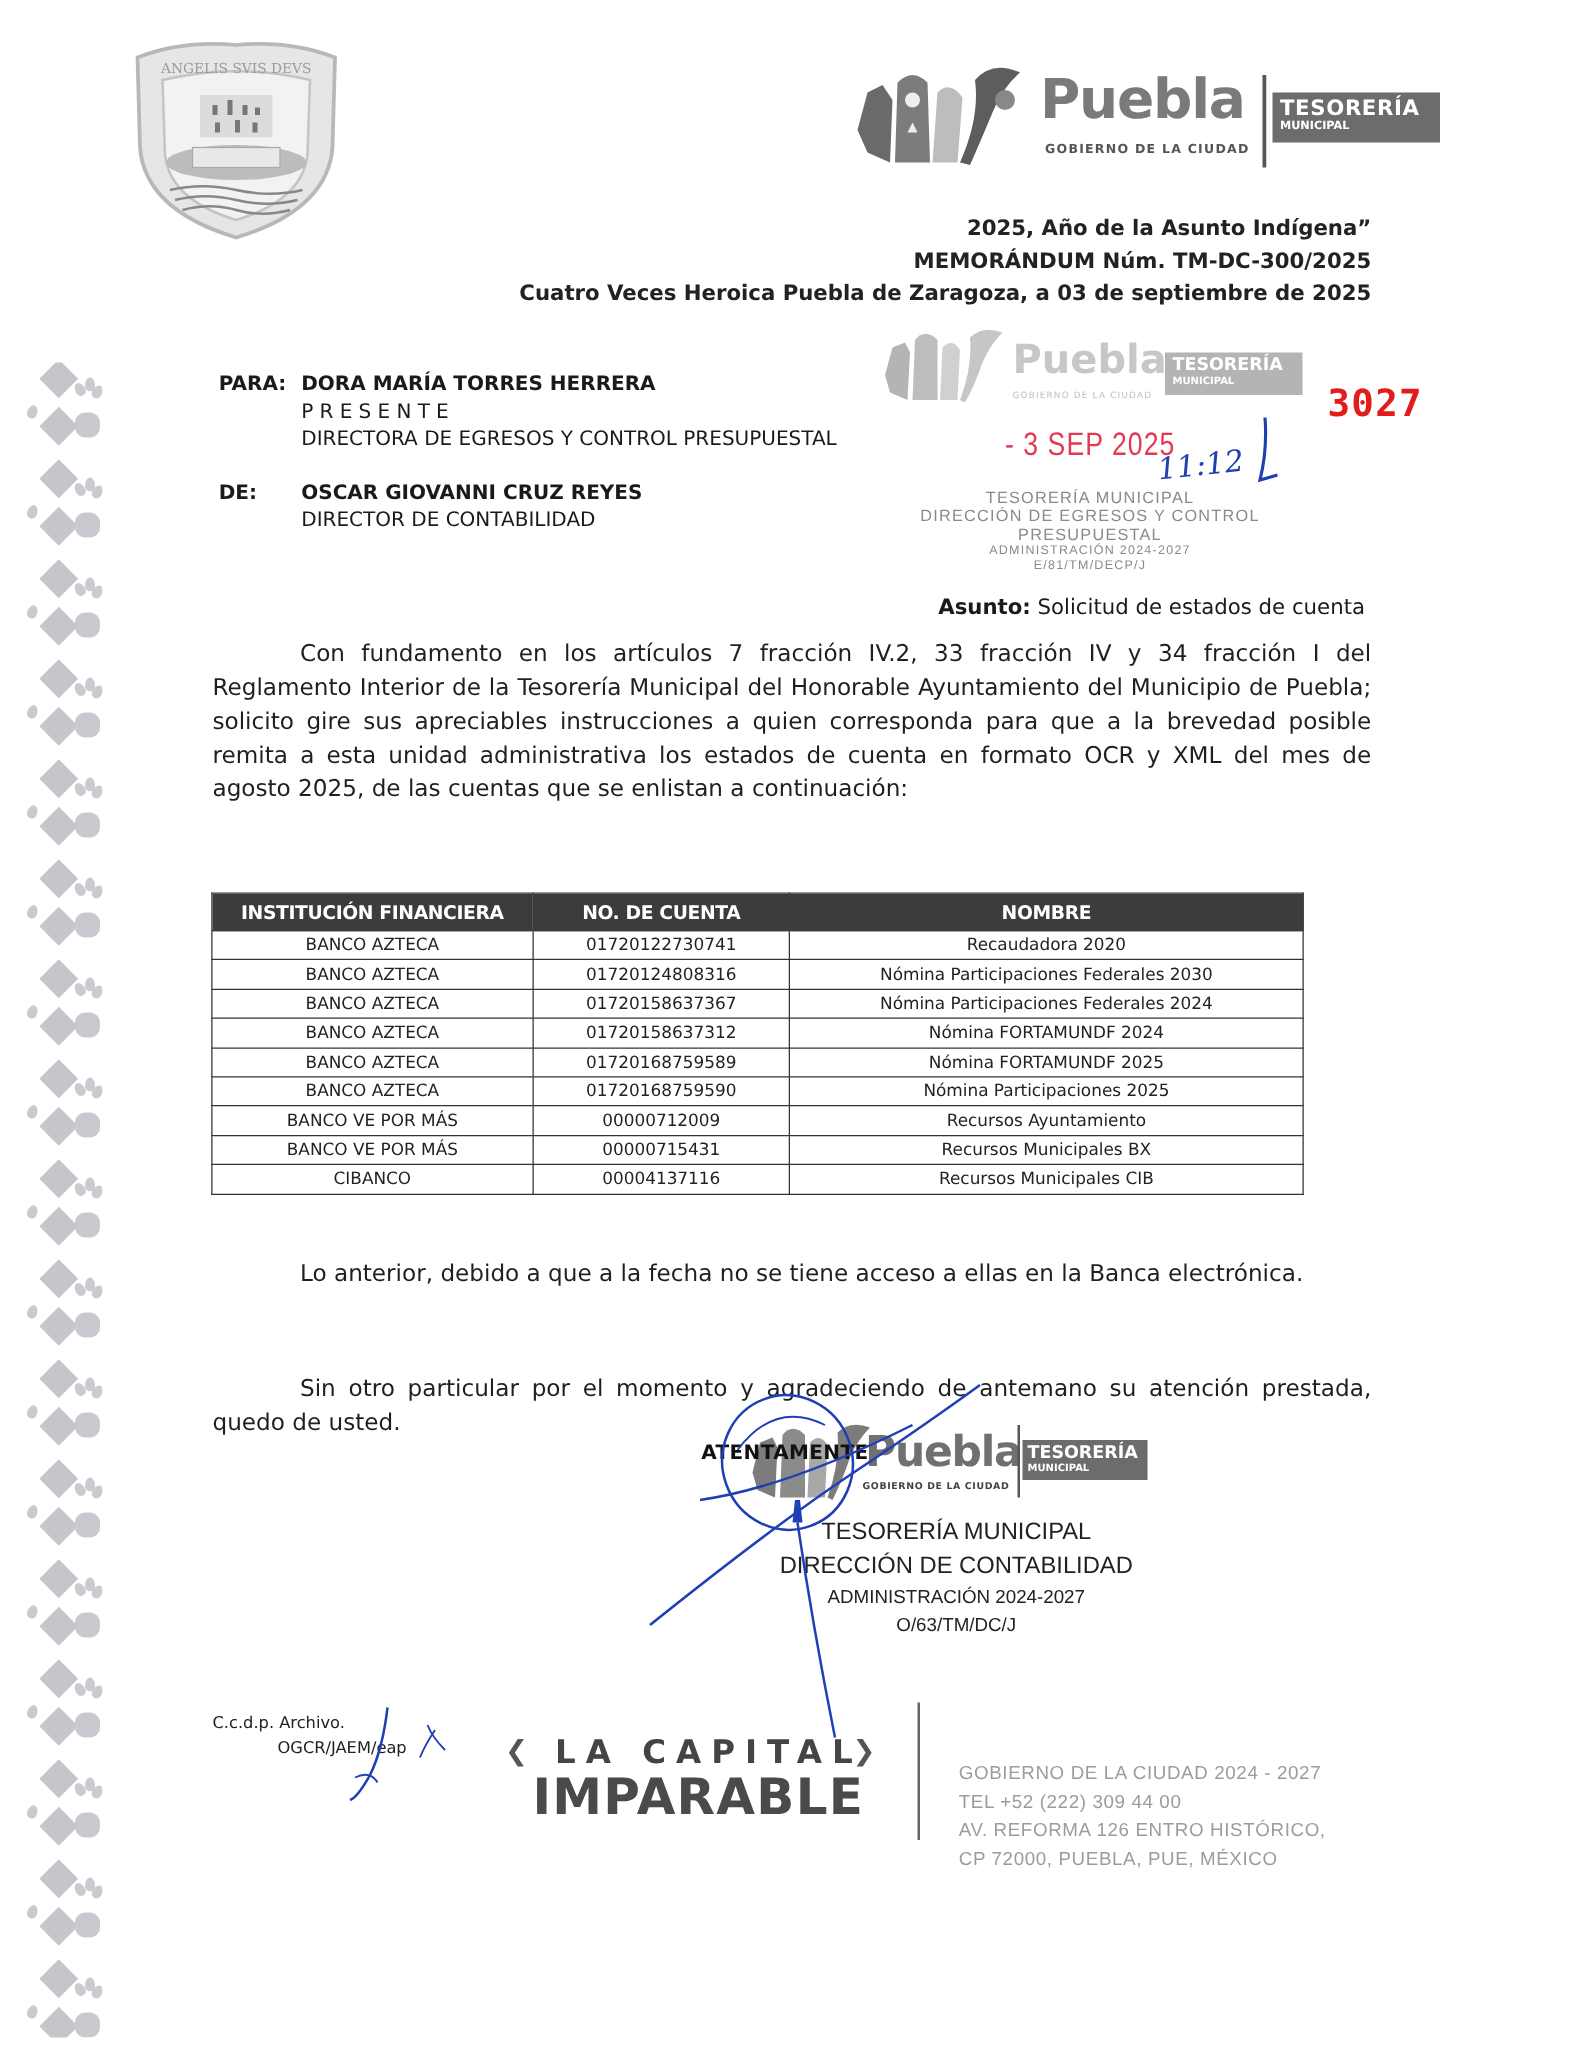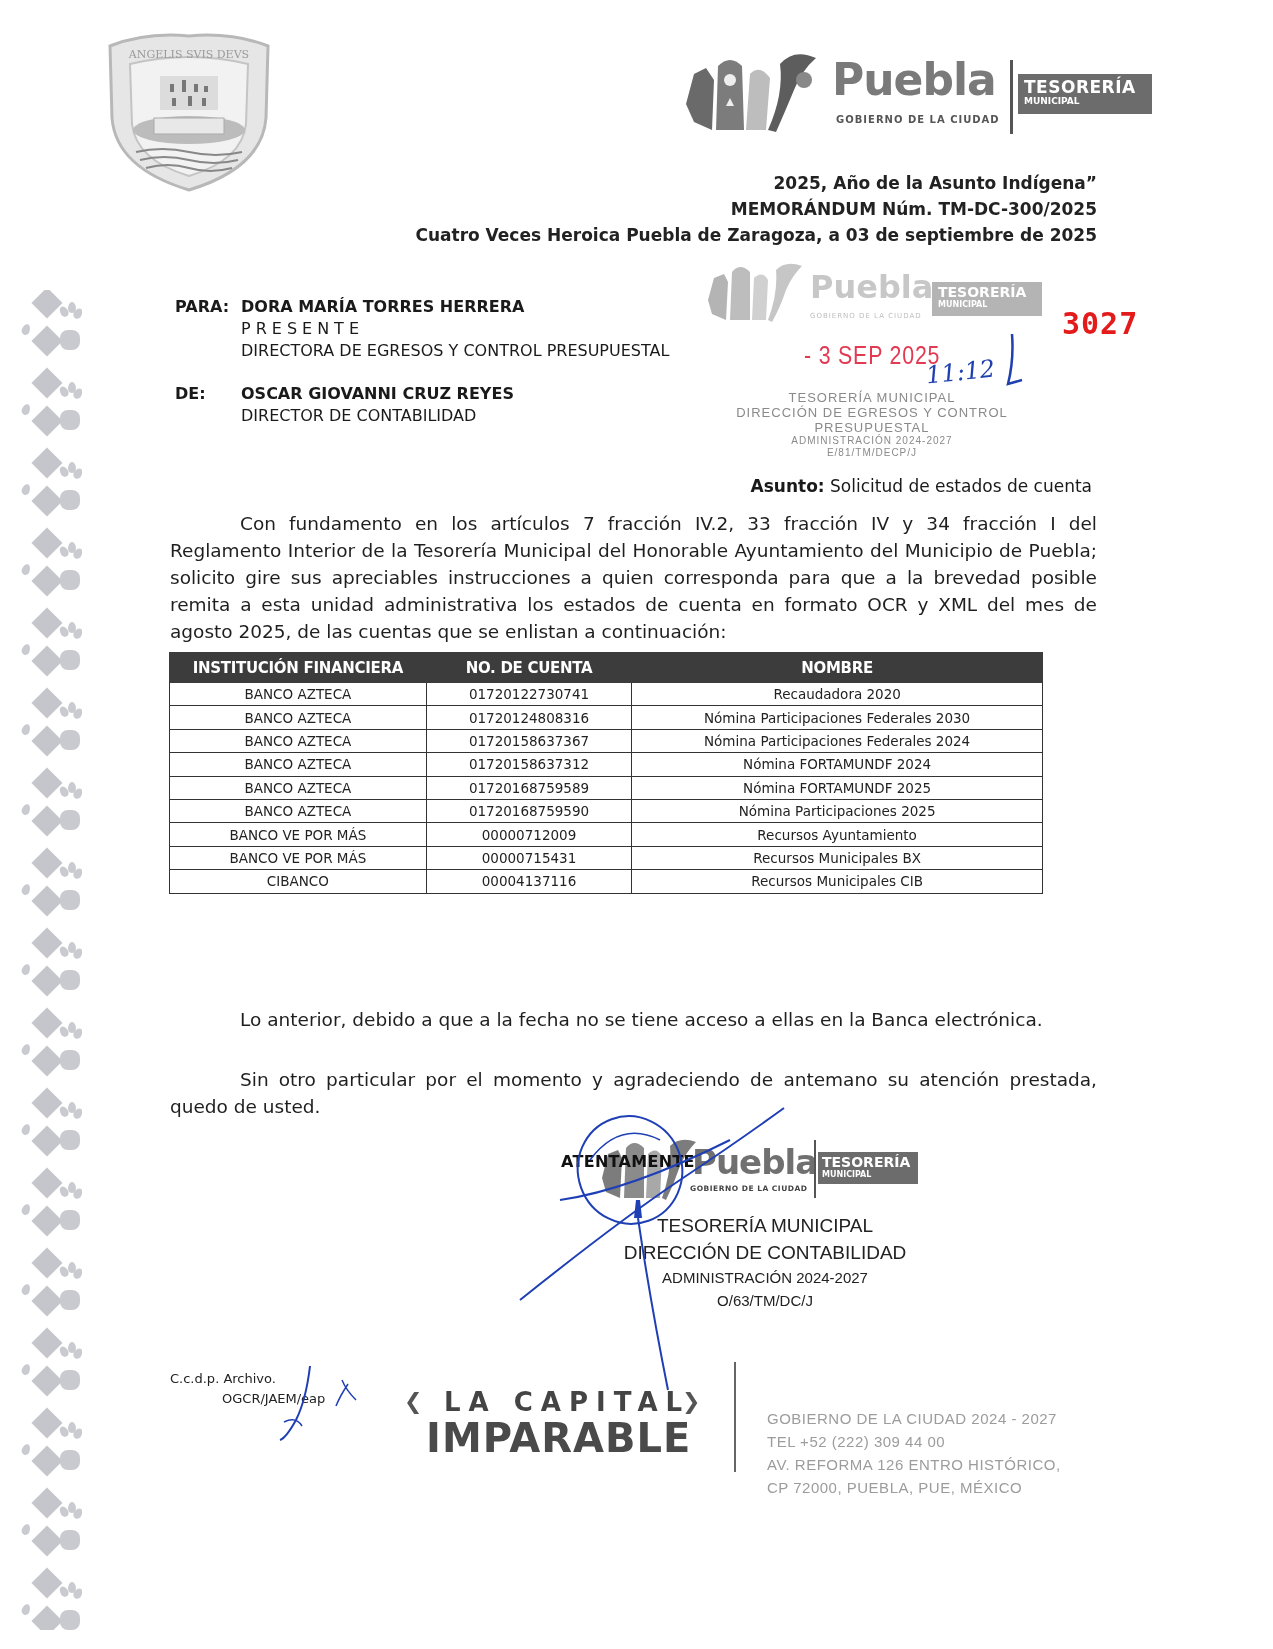--- a/index.html
+++ b/index.html
@@ -53,21 +53,21 @@
     .folio { position: absolute; left: 1062px; top: 306px; font-family: "DejaVu Sans Mono", monospace; font-size: 30px; color: #e31b1b; font-weight: bold; letter-spacing: 1px; }
 
     .asunto { position: absolute; right: 181px; top: 456px; font-size: 17px; margin-top: 20px; }
     .asunto b { font-weight: bold; }
 
     
     .para { position: absolute; left: 170px; width: 927px; font-size: 18.5px; line-height: 27px; text-align: justify; color: #1f1f1f; }
     .para.indent { text-indent: 70px; }
 
     
-    .acct-table { position: absolute; left: 169px; top: 652px; width: 874px; border-collapse: collapse; font-size: 13px; padding-left: 16px; }
+    .acct-table { position: absolute; left: 169px; top: 714px; width: 874px; border-collapse: collapse; font-size: 13px; padding-left: 16px; }
     .acct-table th { background: #3c3c3c; color: #fff; height: 30px; font-weight: bold; font-size: 15px; letter-spacing: -0.3px; border: 1px solid #3c3c3c; }
     .acct-table td { height: 23.4px; border: 1px solid #333; text-align: center; color: #222; font-size: 13.5px; padding: 0; }
     .acct-table col.c1 { width: 272px; }
     .acct-table col.c2 { width: 214px; }
     .acct-table col.c3 { width: 442px; }
 
     
     .sign-logo { position: absolute; left: 600px; top: 1132px; width: 330px; height: 70px; }
     .sign-logo .art { position: absolute; left: 0; top: 0; width: 100px; height: 68px; opacity: 0.85; }
     .sign-logo .word { position: absolute; left: 92px; top: 10px; font-weight: bold; font-size: 34px; color: #707070; letter-spacing: -1px; }
@@ -412,21 +412,21 @@
       </tr>
     <tr>
         <td>CIBANCO</td>
         <td>00004137116</td>
         <td>Recursos Municipales CIB</td>
       </tr>
   </tbody>
 </table>
 
 <div class="para indent" style="top:1006px;">Lo anterior, debido a que a la fecha no se tiene acceso a ellas en la Banca electrónica.</div>
-<div class="para indent" style="top:1066px;">Sin otro particular por el momento y agradeciendo de antemano su atención prestada, quedo de usted.</div>
+<div class="para indent" style="top:1098px;">Sin otro particular por el momento y agradeciendo de antemano su atención prestada, quedo de usted.</div>
 
 <div class="sign-logo">
   <svg class="art" viewBox="0 0 100 68">
     <path d="M2 46 L8 22 L18 18 L22 26 L20 66 L6 60 Z" fill="#666"></path>
     <path d="M24 66 L26 16 Q34 6 44 16 L44 66 Z" fill="#777"></path>
     <path d="M46 66 L48 22 Q56 14 62 24 L60 66 Z" fill="#999"></path>
     <path d="M62 66 Q72 38 70 14 Q80 4 96 10 Q86 20 80 34 Q74 52 66 68 Z" fill="#666"></path>
   </svg>
   <div class="word">Puebla</div>
   <div class="gob">GOBIERNO DE LA CIUDAD</div>

